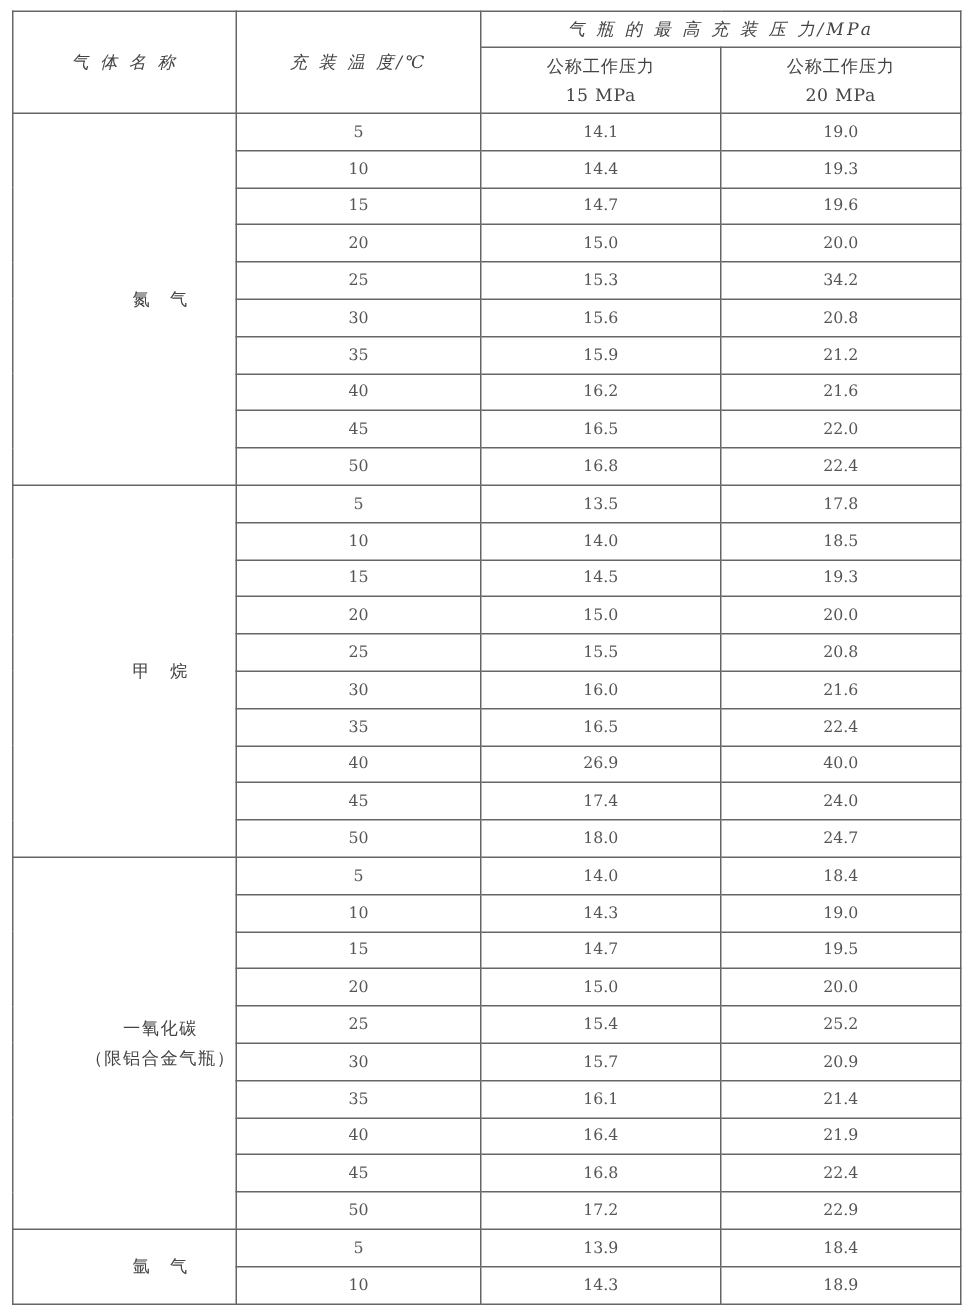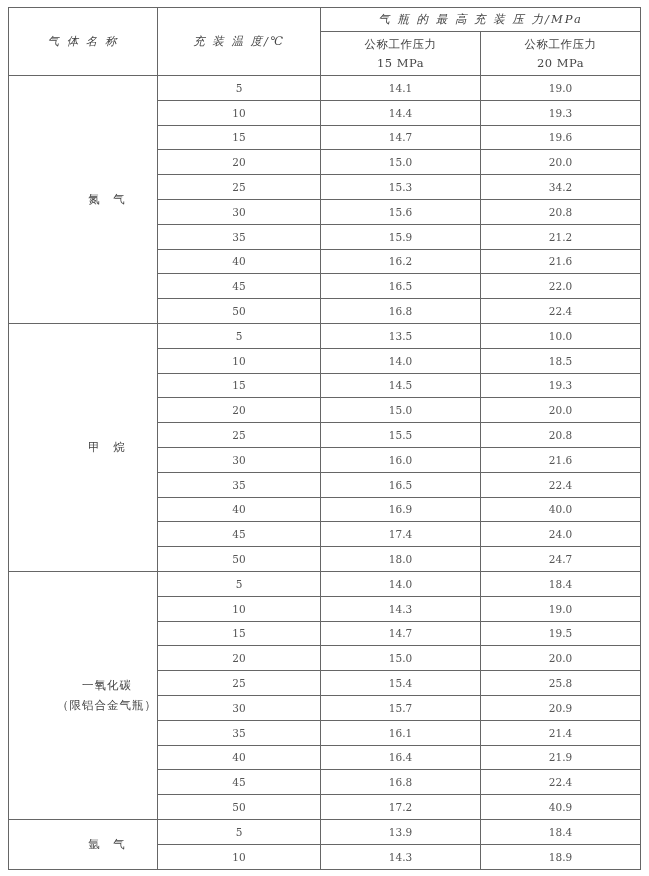--- a/index.html
+++ b/index.html
@@ -110,21 +110,21 @@
         <td>22.4</td>
       </tr>
     </tbody>
     <tbody class="group">
       <tr>
         <td class="gas" rowspan="10">
           <span class="small">甲　烷</span>
         </td>
         <td>5</td>
         <td>13.5</td>
-        <td>10.0</td>
+        <td>17.8</td>
       </tr>
       <tr>
         <td>10</td>
         <td>14.0</td>
         <td>18.5</td>
       </tr>
       <tr>
         <td>15</td>
         <td>14.5</td>
         <td>19.3</td>
@@ -144,21 +144,21 @@
         <td>16.0</td>
         <td>21.6</td>
       </tr>
       <tr>
         <td>35</td>
         <td>16.5</td>
         <td>22.4</td>
       </tr>
       <tr>
         <td>40</td>
-        <td>16.9</td>
+        <td>26.9</td>
         <td>40.0</td>
       </tr>
       <tr>
         <td>45</td>
         <td>17.4</td>
         <td>24.0</td>
       </tr>
       <tr>
         <td>50</td>
         <td>18.0</td>
@@ -186,21 +186,21 @@
         <td>19.5</td>
       </tr>
       <tr>
         <td>20</td>
         <td>15.0</td>
         <td>20.0</td>
       </tr>
       <tr>
         <td>25</td>
         <td>15.4</td>
-        <td>25.8</td>
+        <td>25.2</td>
       </tr>
       <tr>
         <td>30</td>
         <td>15.7</td>
         <td>20.9</td>
       </tr>
       <tr>
         <td>35</td>
         <td>16.1</td>
         <td>21.4</td>
@@ -211,21 +211,21 @@
         <td>21.9</td>
       </tr>
       <tr>
         <td>45</td>
         <td>16.8</td>
         <td>22.4</td>
       </tr>
       <tr>
         <td>50</td>
         <td>17.2</td>
-        <td>40.9</td>
+        <td>22.9</td>
       </tr>
     </tbody>
     <tbody class="group">
       <tr>
         <td class="gas" rowspan="2">
           <span class="small">氩　气</span>
         </td>
         <td>5</td>
         <td>13.9</td>
         <td>18.4</td>

